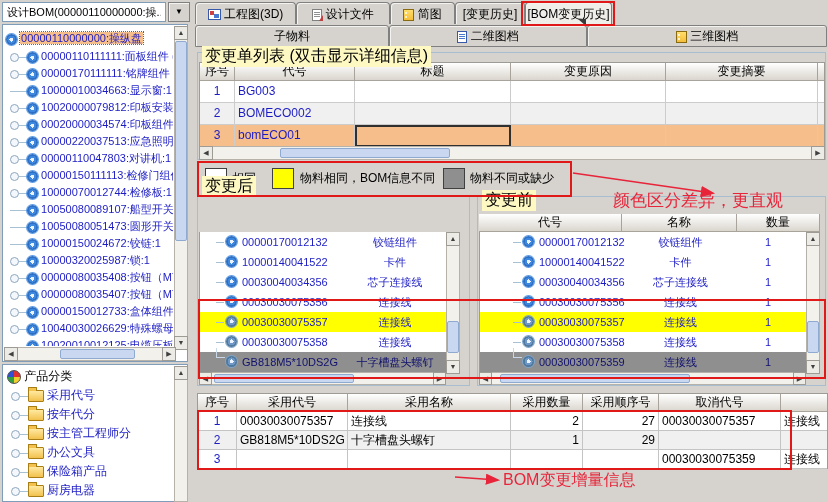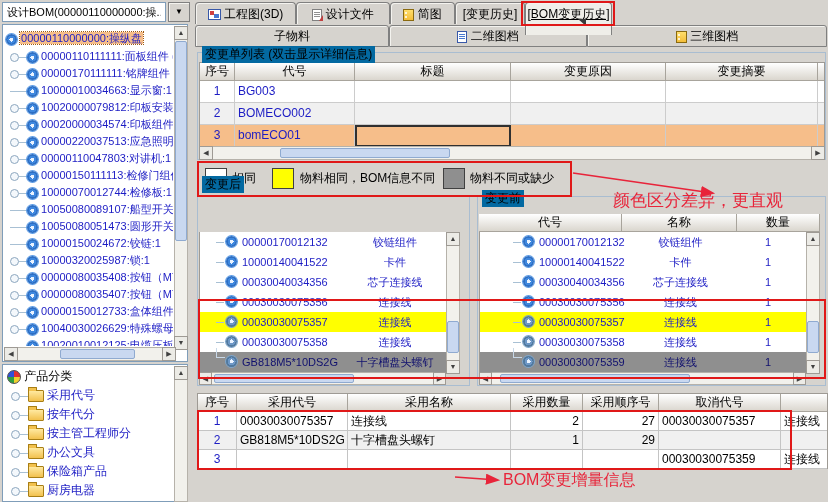--- a/index.html
+++ b/index.html
@@ -4,24 +4,24 @@
 <style>
   html,body{margin:0;padding:0;}
   body{width:828px;height:502px;overflow:hidden;font-family:"Liberation Sans","DejaVu Sans",sans-serif;font-size:12px;color:#000;}
   #app{position:relative;width:828px;height:502px;background:#D6D3CE;overflow:hidden;}
   .abs{position:absolute;}
   .blue{color:#1C1CC4;}
   .nowrap{white-space:nowrap;overflow:hidden;}
   
   .white-panel{background:#fff;border:1px solid #7F9DB9;box-sizing:border-box;}
   .groupbox{border:1px solid #A9BDD1;box-sizing:border-box;background:#D6D3CE;}
-  .grouptitle{position:absolute;background:#0369a1;padding:0 3px;font-size:12px;z-index:3;}
+  .grouptitle{position:absolute;background:#fef9c3;padding:0 3px;font-size:16px;z-index:3;}
   
   .tab{position:absolute;top:2px;height:22px;line-height:22px;text-align:center;background:#D6D3CE;border:1px solid #808080;border-bottom:none;border-top-left-radius:4px;border-top-right-radius:4px;box-sizing:border-box;box-shadow:inset 1px 1px 0 #F4F3EF;font-size:12px;}
-  .tab.active{background:#EFEEE9;height:33px;z-index:2;text-decoration:underline;}
+  .tab.active{background:#EFEEE9;height:24px;z-index:2;}
   .subtab{position:absolute;top:25px;height:22px;line-height:21px;text-align:center;background:#D6D3CE;border:1px solid #808080;border-top-left-radius:3px;border-top-right-radius:3px;box-sizing:border-box;box-shadow:inset 1px 1px 0 #F4F3EF;font-size:12px;}
   
   .hcell{display:inline-block;box-sizing:border-box;height:18px;line-height:17px;text-align:center;background:linear-gradient(#FFFFFF,#DAD6CE);border-right:1px solid #A8A49C;border-bottom:1px solid #A8A49C;overflow:hidden;vertical-align:top;font-size:12px;}
   .ccell{display:inline-block;box-sizing:border-box;height:22px;line-height:21px;border-right:1px solid #CCCCCC;border-bottom:1px solid #CCCCCC;overflow:hidden;vertical-align:top;padding:0 3px;}
   .dcell{display:inline-block;box-sizing:border-box;height:19px;line-height:18px;border-right:1px solid #C4C4C4;border-bottom:1px solid #C4C4C4;overflow:hidden;vertical-align:top;padding:0 3px;font-size:12px;}
   .trow{position:absolute;left:0;width:100%;}
   
   .sbtn{position:absolute;width:14px;height:14px;background:#ECEBE6;border:1px solid #9E9A94;box-sizing:border-box;color:#404040;font-size:7px;line-height:12px;text-align:center;}
   .strack{position:absolute;background:#F2F1EC;border:1px solid #B6B2AA;box-sizing:border-box;}
   .sthumb{position:absolute;background:#C9D8F0;border:1px solid #8FAAD0;box-sizing:border-box;border-radius:2px;}

